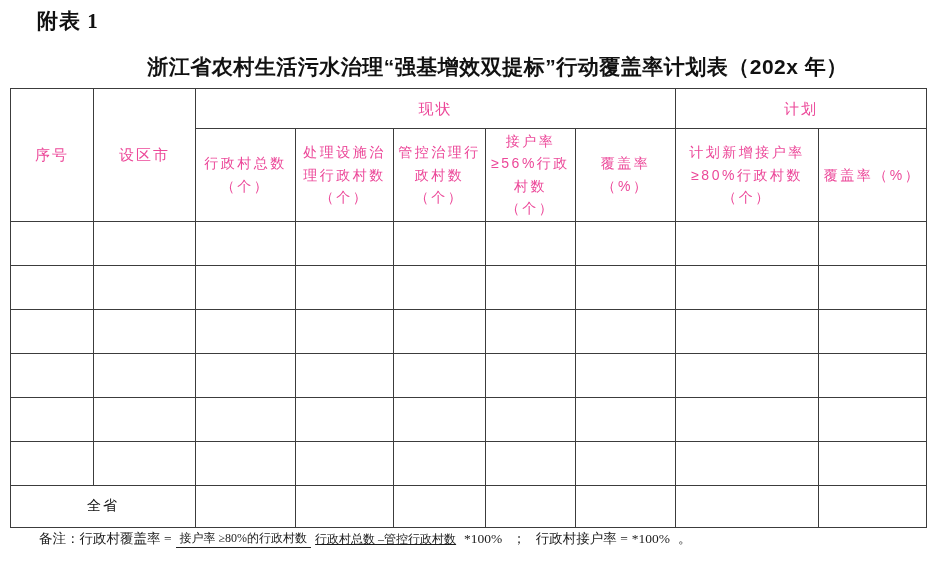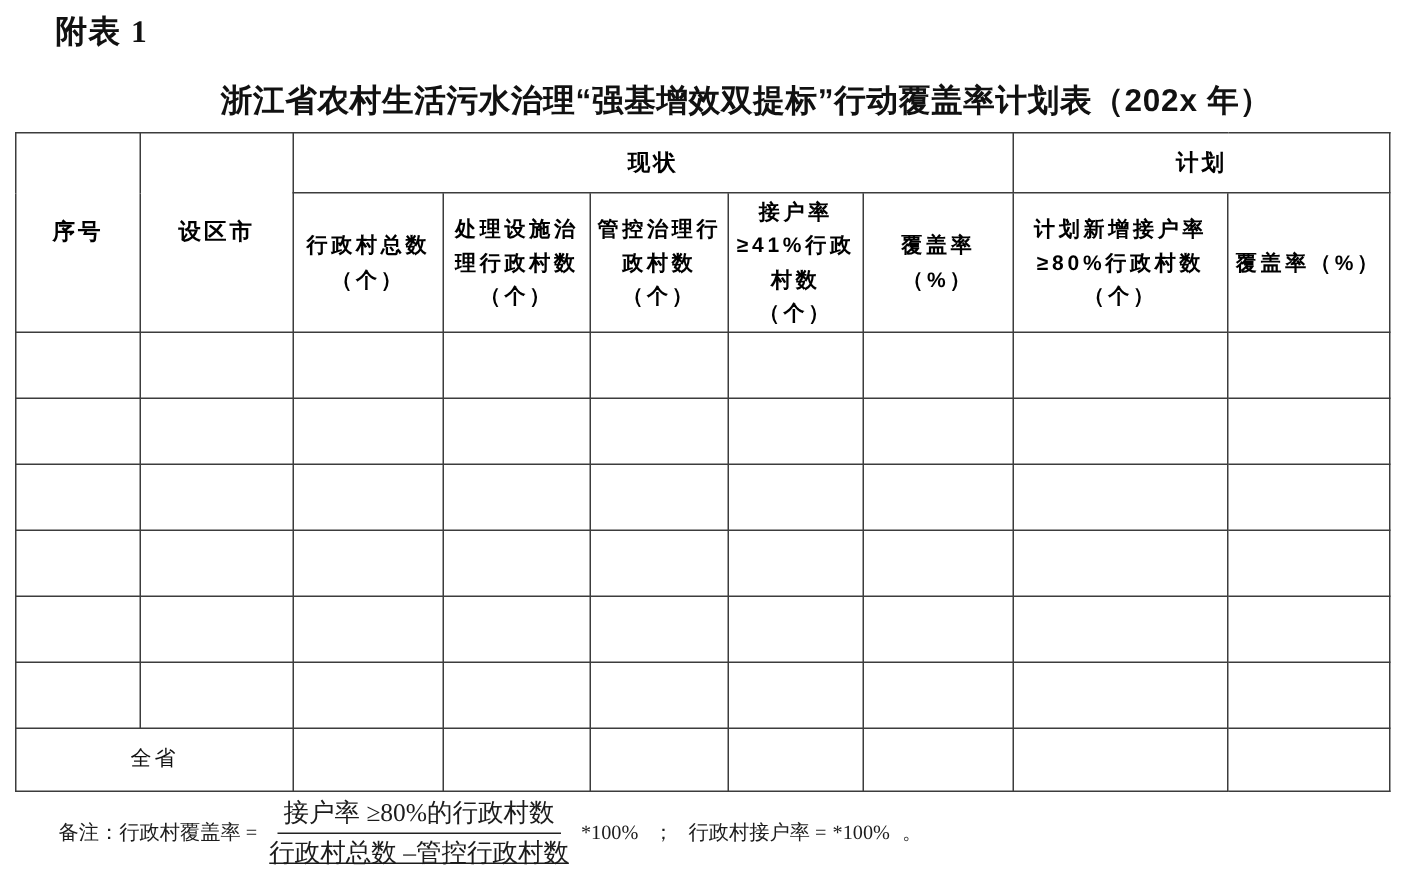--- a/index.html
+++ b/index.html
@@ -34,22 +34,22 @@
   }
   .plan-table td, .plan-table th {
     border: 1px solid #3c3c3c;
     padding: 1px 4px;
     text-align: center;
     vertical-align: middle;
     overflow: hidden;
   }
   .plan-table th {
     font-family: "Liberation Sans", sans-serif;
-    font-weight: bold;
-    color: #000000;
+    font-weight: normal;
+    color: #ec4899;
     white-space: pre-line;
     line-height: 1.6;
   }
   .row-group th { font-size: 15px; letter-spacing: 2px; }
   .row-sub th { font-size: 14px; letter-spacing: 2.5px; }
   tr.row-group { height: 40px; }
   tr.row-sub { height: 80px; }
   tr.row-body { height: 44px; }
   tr.row-total { height: 42px; }
   td.total-label {
@@ -60,23 +60,23 @@
   .footnote {
     position: absolute; left: 37px; top: 529px;
     display: flex; align-items: center;
     font-size: 13.5px;
     color: #1c1c1c;
     white-space: nowrap;
   }
   .footnote .txt { padding: 0 2px; }
   .frac {
     display: inline-flex;
-    flex-direction: column;
+    flex-direction: row;
     align-items: center;
-    font-size: 17px;
+    font-size: 12px;
     line-height: 1.5;
     margin: 0 2px;
   }
   .frac .num {
     border-bottom: 1px solid #222;
     padding: 0 4px;
   }
   .frac .den { padding: 0 4px; text-decoration: underline; }
   .footnote .sep { padding: 0 8px; }
   .footnote .end { padding-left: 6px; }
@@ -108,21 +108,21 @@
     </tr>
     <tr class="row-sub">
       <th>行政村总数
 （个）</th>
       <th>处理设施治
 理行政村数
 （个）</th>
       <th>管控治理行
 政村数（个）</th>
       <th>接户率
-≥41%行政
+≥56%行政
 村数（个）</th>
       <th>覆盖率（%）</th>
       <th>计划新增接户率
 ≥80%行政村数（个）</th>
       <th>覆盖率（%）</th>
     </tr>
     <tr class="row-body">
       <td></td>
         <td></td>
         <td></td>

